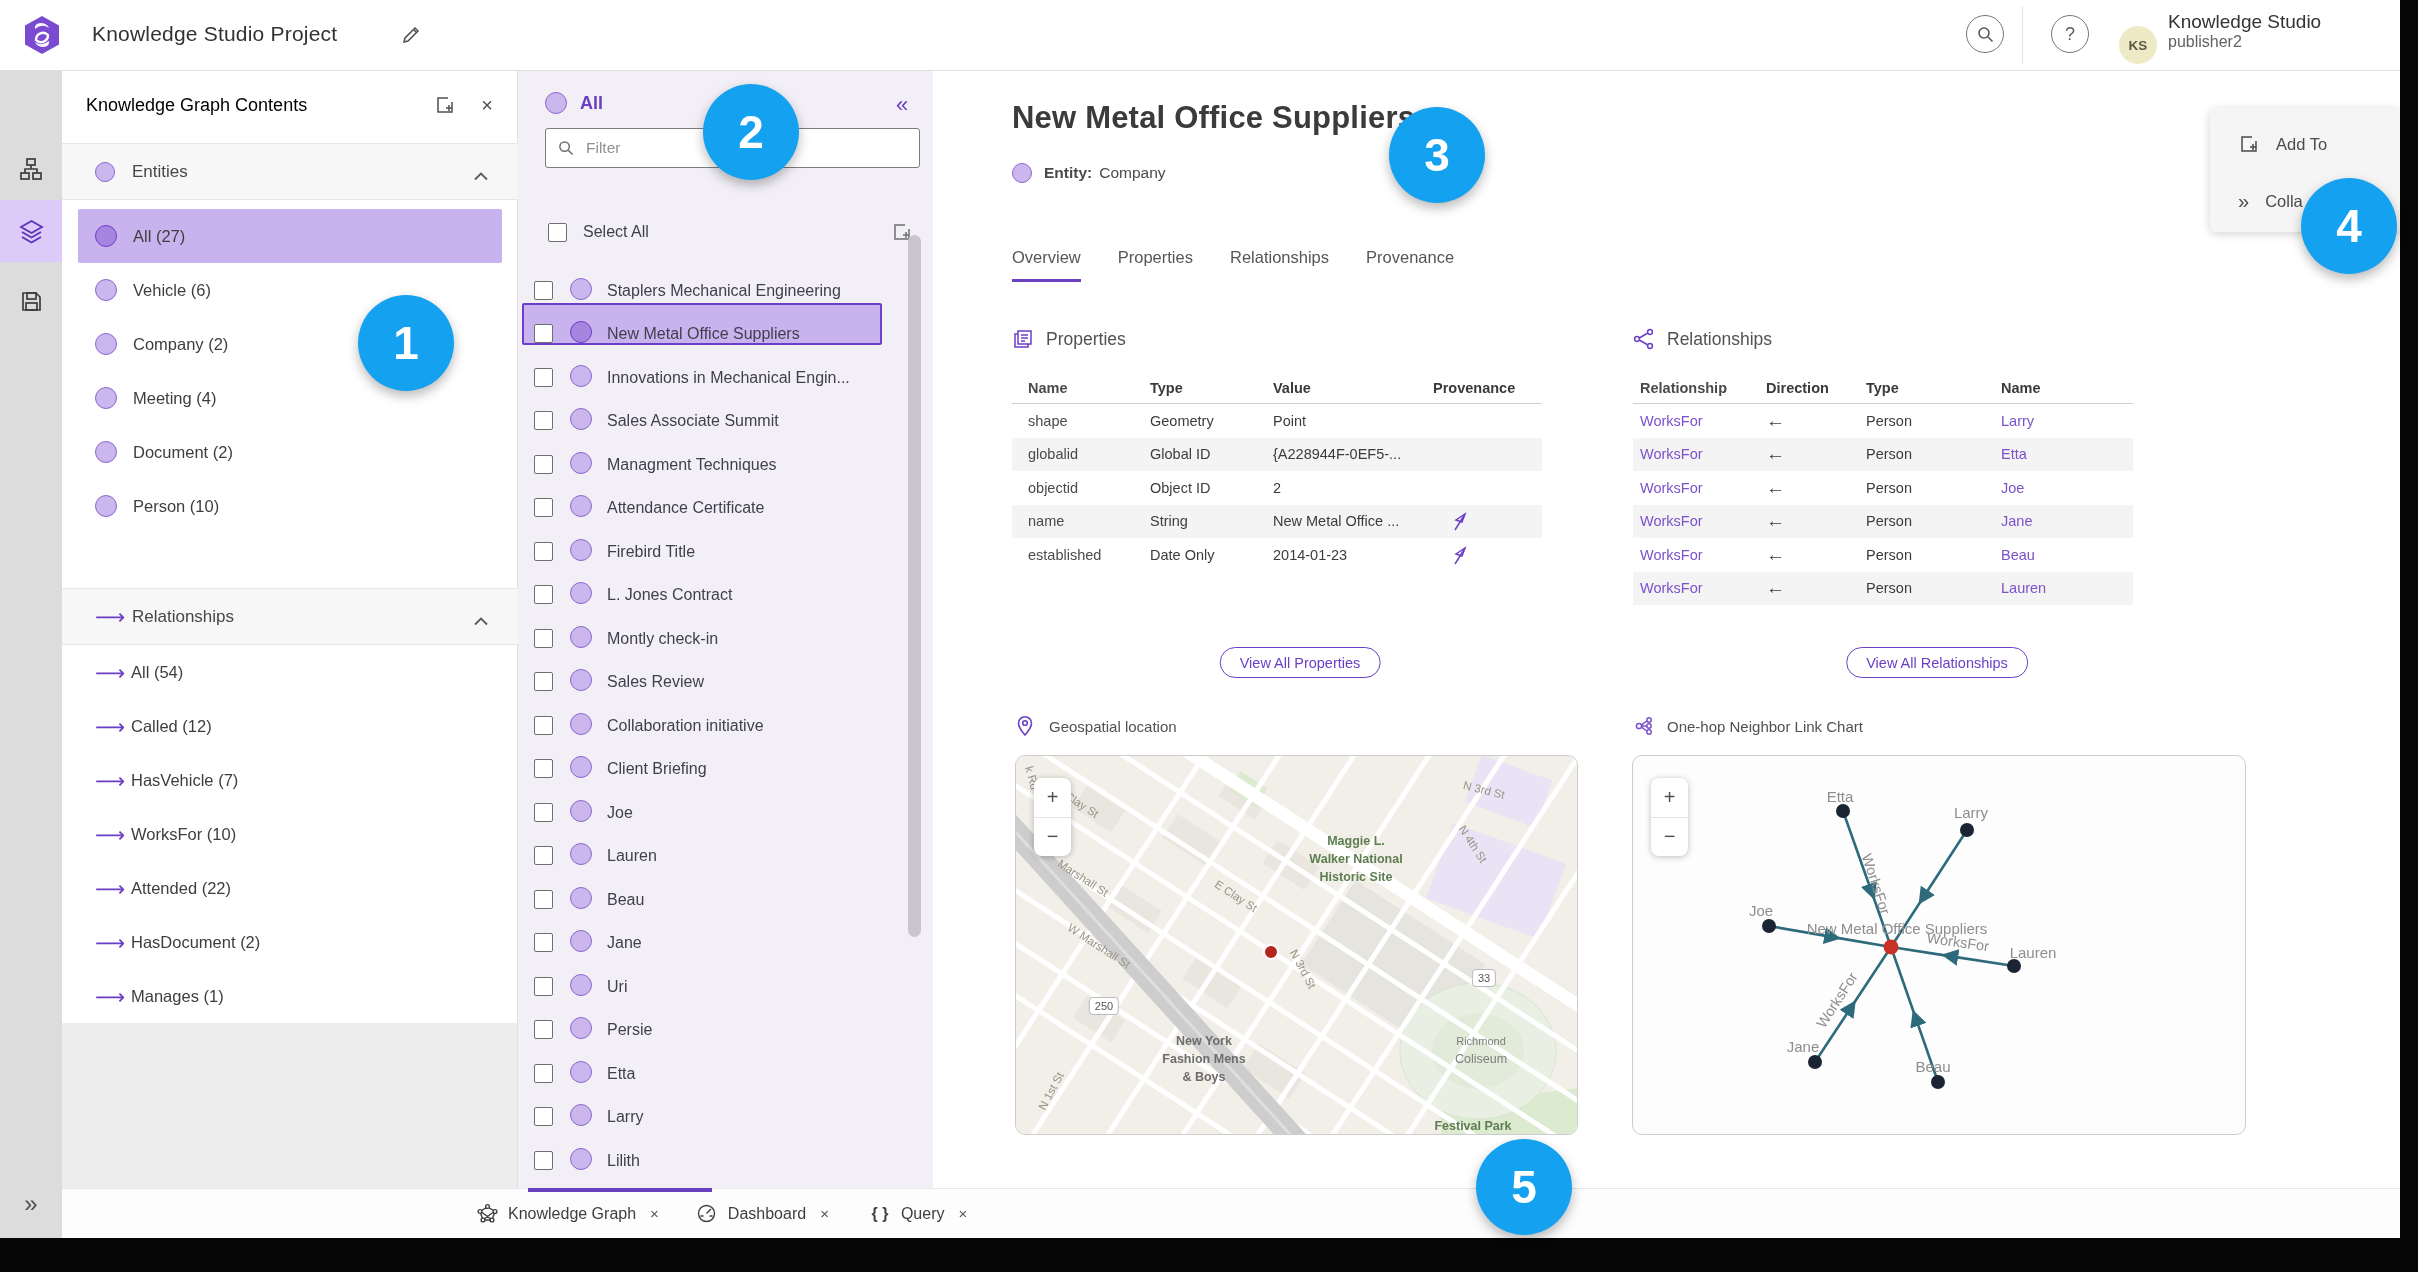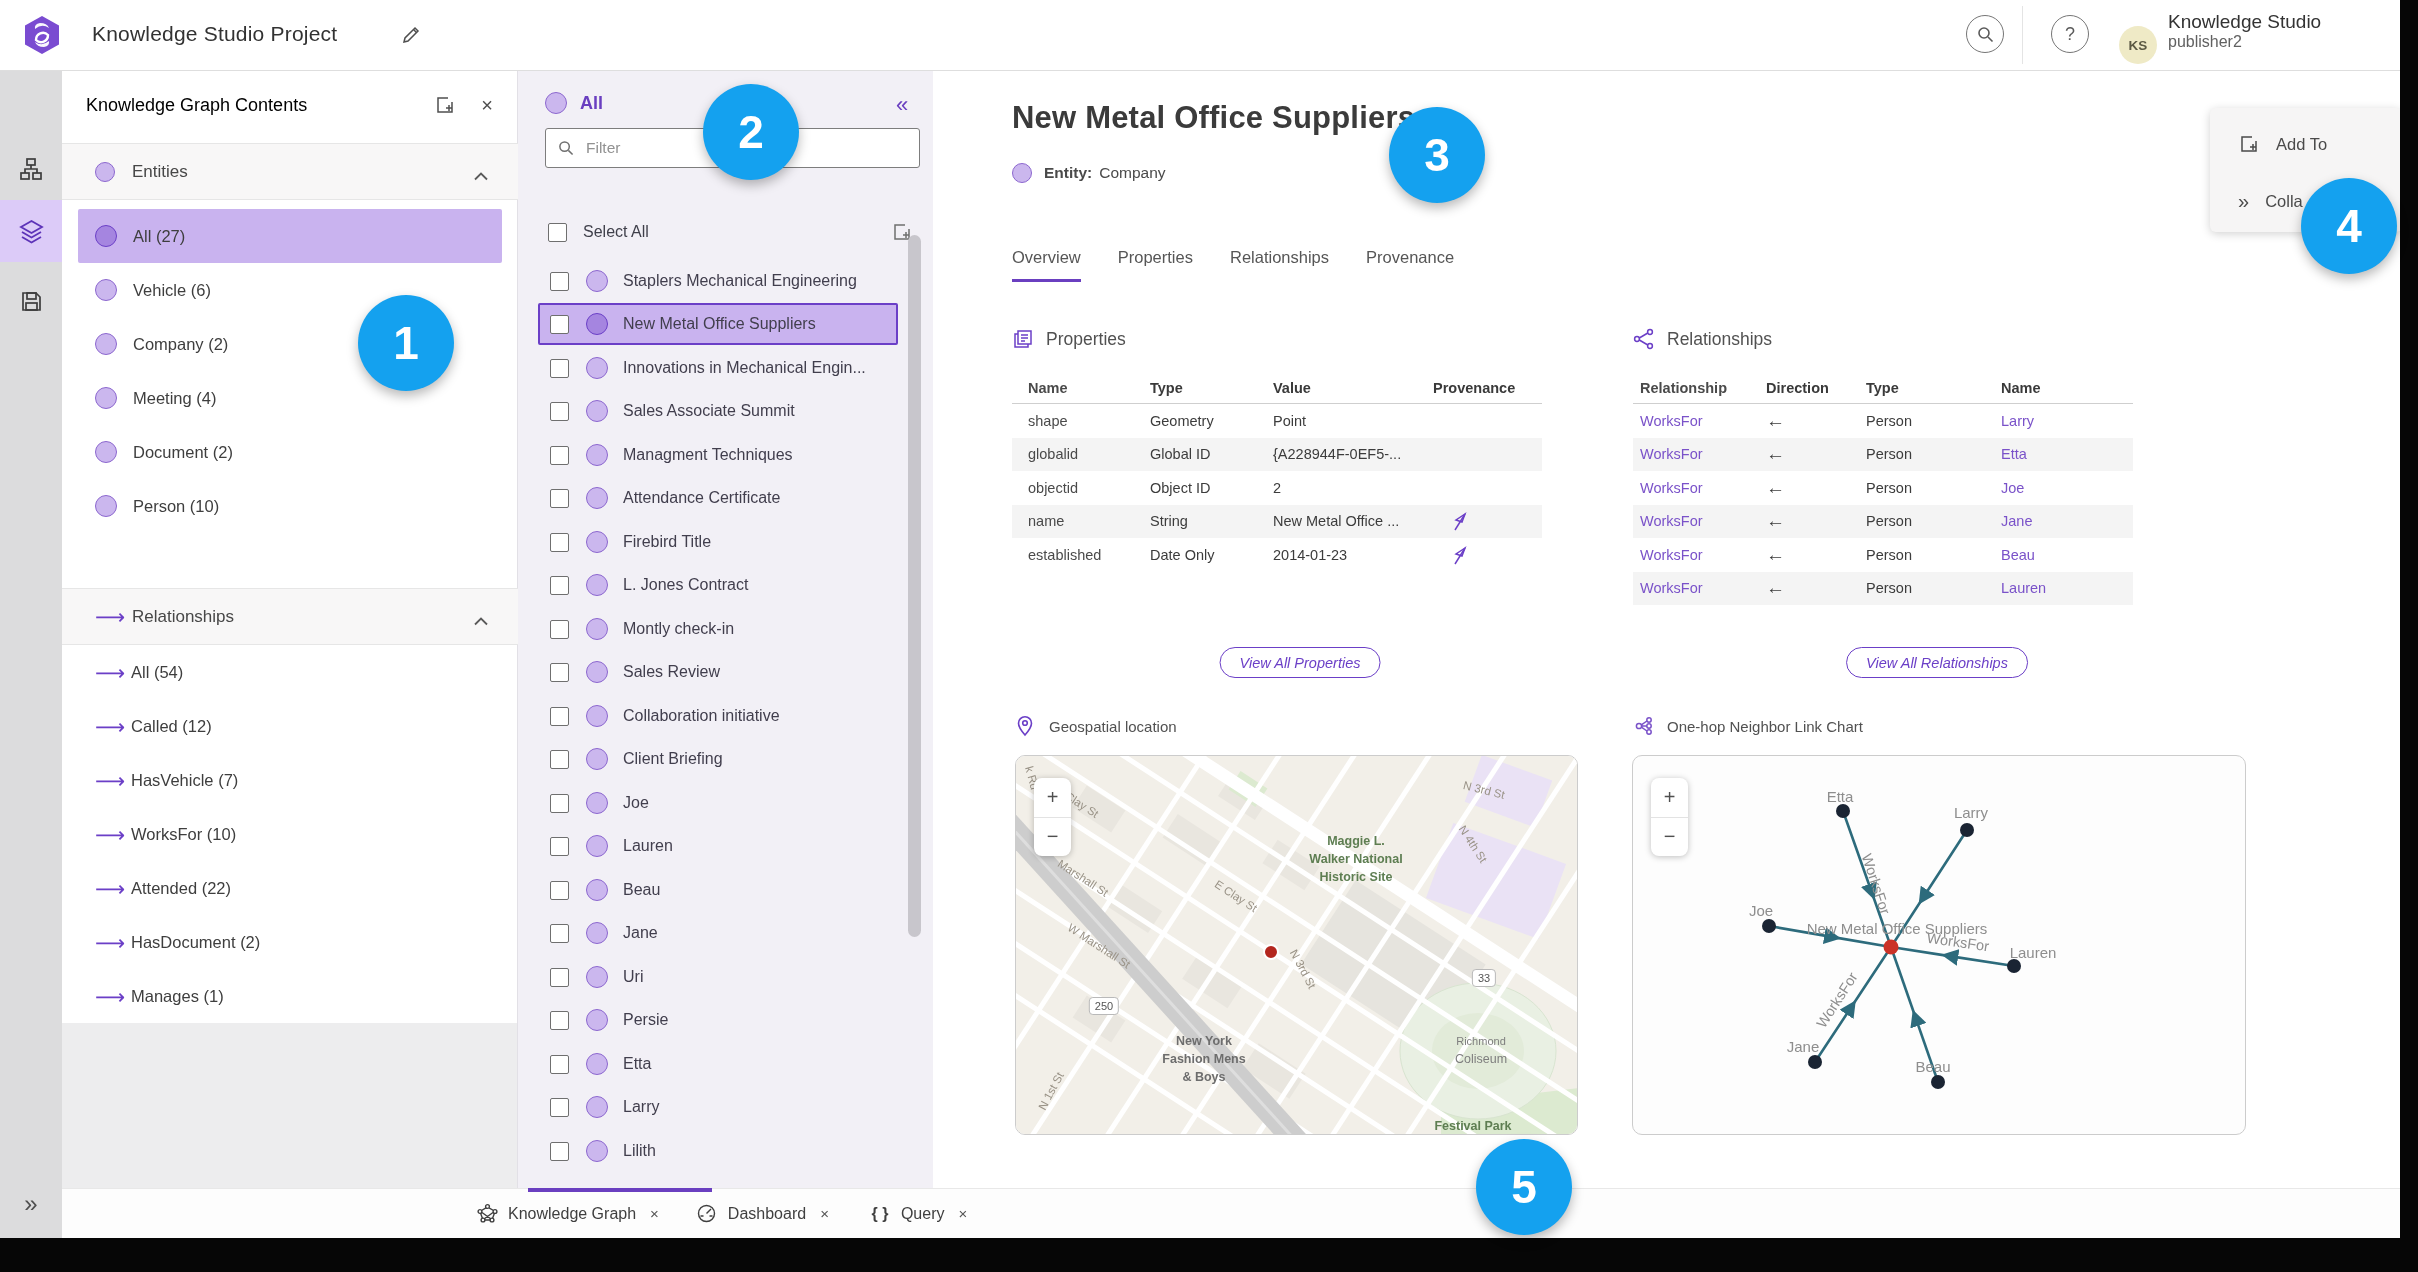--- a/index.html
+++ b/index.html
@@ -48,21 +48,21 @@
   .lp-collapse{position:absolute;left:378px;top:24px;font-size:22px;color:#6a3fc0;line-height:1;}
   .filter{position:absolute;left:27px;top:58px;width:375px;height:40px;background:#fff;border:1px solid #7d7d7d;border-radius:3px;
           display:flex;align-items:center;box-sizing:border-box;}
   .filter svg{margin:0 10px 0 12px;color:#6f6f6f;}
   .filter input{border:none;outline:none;font-size:15.5px;color:#444;background:transparent;width:290px;font-family:"Liberation Sans",sans-serif;}
   .filter input::placeholder{color:#919191;}
   .selall{position:absolute;left:30px;top:142px;width:365px;height:40px;display:flex;align-items:center;}
   .selall .sal{margin-left:16px;font-size:16px;color:#3f3f4a;flex:1;}
   .selall .hic{width:22px;height:22px;color:#6f6f6f;}
   .cb{width:19px;height:19px;border:1.8px solid #6f6f6f;border-radius:2px;background:#fff;box-sizing:border-box;flex:none;}
-  .li{position:absolute;left:20px;width:360px;height:42px;display:flex;align-items:center;padding-left:10px;box-sizing:border-box;border:2px solid transparent;border-radius:2px;}
+  .li{position:absolute;left:4px;width:360px;height:42px;display:flex;align-items:flex-end;padding-left:10px;box-sizing:border-box;border:2px solid transparent;border-radius:2px;}
   .li.selected{background:#c9b3ef;border-color:#6b3fc7;}
   .li .dot{width:22px;height:22px;margin-left:17px;}
   .li .lilabel{margin-left:15px;font-size:16px;color:#413e4d;white-space:nowrap;}
   .vscroll{position:absolute;left:390px;top:165px;width:13px;height:702px;background:#c8c6cc;border-radius:7px;}
   
   .detail{position:absolute;left:933px;top:70px;width:1467px;height:1118px;background:#fff;z-index:2;}
   .d-title{position:absolute;left:79px;top:30px;font-size:31px;font-weight:600;color:#3b3b3b;letter-spacing:.2px;}
   .d-entity{position:absolute;left:79px;top:93px;display:flex;align-items:center;}
   .d-entity .el{margin-left:12px;font-size:15.5px;font-weight:700;color:#4a4a4a;}
   .d-entity .ev{margin-left:7px;font-size:15.5px;color:#4a4a4a;}
@@ -77,21 +77,21 @@
   .p-grid{grid-template-columns:138px 123px 160px 109px;width:530px;}
   .r-grid{grid-template-columns:133px 100px 135px 132px;width:500px;}
   .trow.head{font-weight:700;color:#3a3a3a;height:30px;border-bottom:1px solid #cfcfcf;}
   .trow.shade{background:#f4f4f4;}
   .trow .c1{padding-left:16px;color:#4a4a4a;}
   .r-grid .c1{padding-left:7px;}
   .trow .link{color:#7a52c9;}
   .trow .dir{font-size:19px;color:#3a3a3a;}
   .flag{width:18px;height:20px;color:#6b3fc7;margin-left:18px;}
   .viewall{position:absolute;transform:translateX(-50%);height:31px;padding:0 19px;border:1.5px solid #6b3fc7;border-radius:17px;
-           background:#fff;color:#6b3fc7;font-size:14.5px;display:flex;align-items:center;white-space:nowrap;font-style:italic;}
+           background:#fff;color:#6b3fc7;font-size:14.5px;display:flex;align-items:center;white-space:nowrap;}
   .vizbox{position:absolute;top:685px;height:380px;border:1px solid #cccccc;border-radius:10px;box-sizing:border-box;overflow:hidden;background:#fff;}
   .zoomctl{position:absolute;left:18px;top:22px;width:37px;height:78px;background:#fff;border-radius:8px;box-shadow:0 1px 6px rgba(0,0,0,.25);
            display:flex;flex-direction:column;z-index:3;}
   .zoomctl .zb{flex:1;display:flex;align-items:center;justify-content:center;font-size:20px;color:#4f4f4f;}
   .zoomctl .zb:first-child{border-bottom:1px solid #e3e3e3;}
   .mlabel{position:absolute;transform:translate(-50%,-50%);font-size:11.5px;color:#999286;white-space:nowrap;z-index:2;}
   .mlabel.poi{color:#6d6d6d;font-weight:700;font-size:12.5px;}
   .mlabel.green{color:#5e7e52;font-weight:700;font-size:12.5px;}
   .shield{position:absolute;transform:translate(-50%,-50%);background:#fff;border:1px solid #b9b9b9;border-radius:4px;
           font-size:11px;color:#555;padding:2px 5px;z-index:2;}

